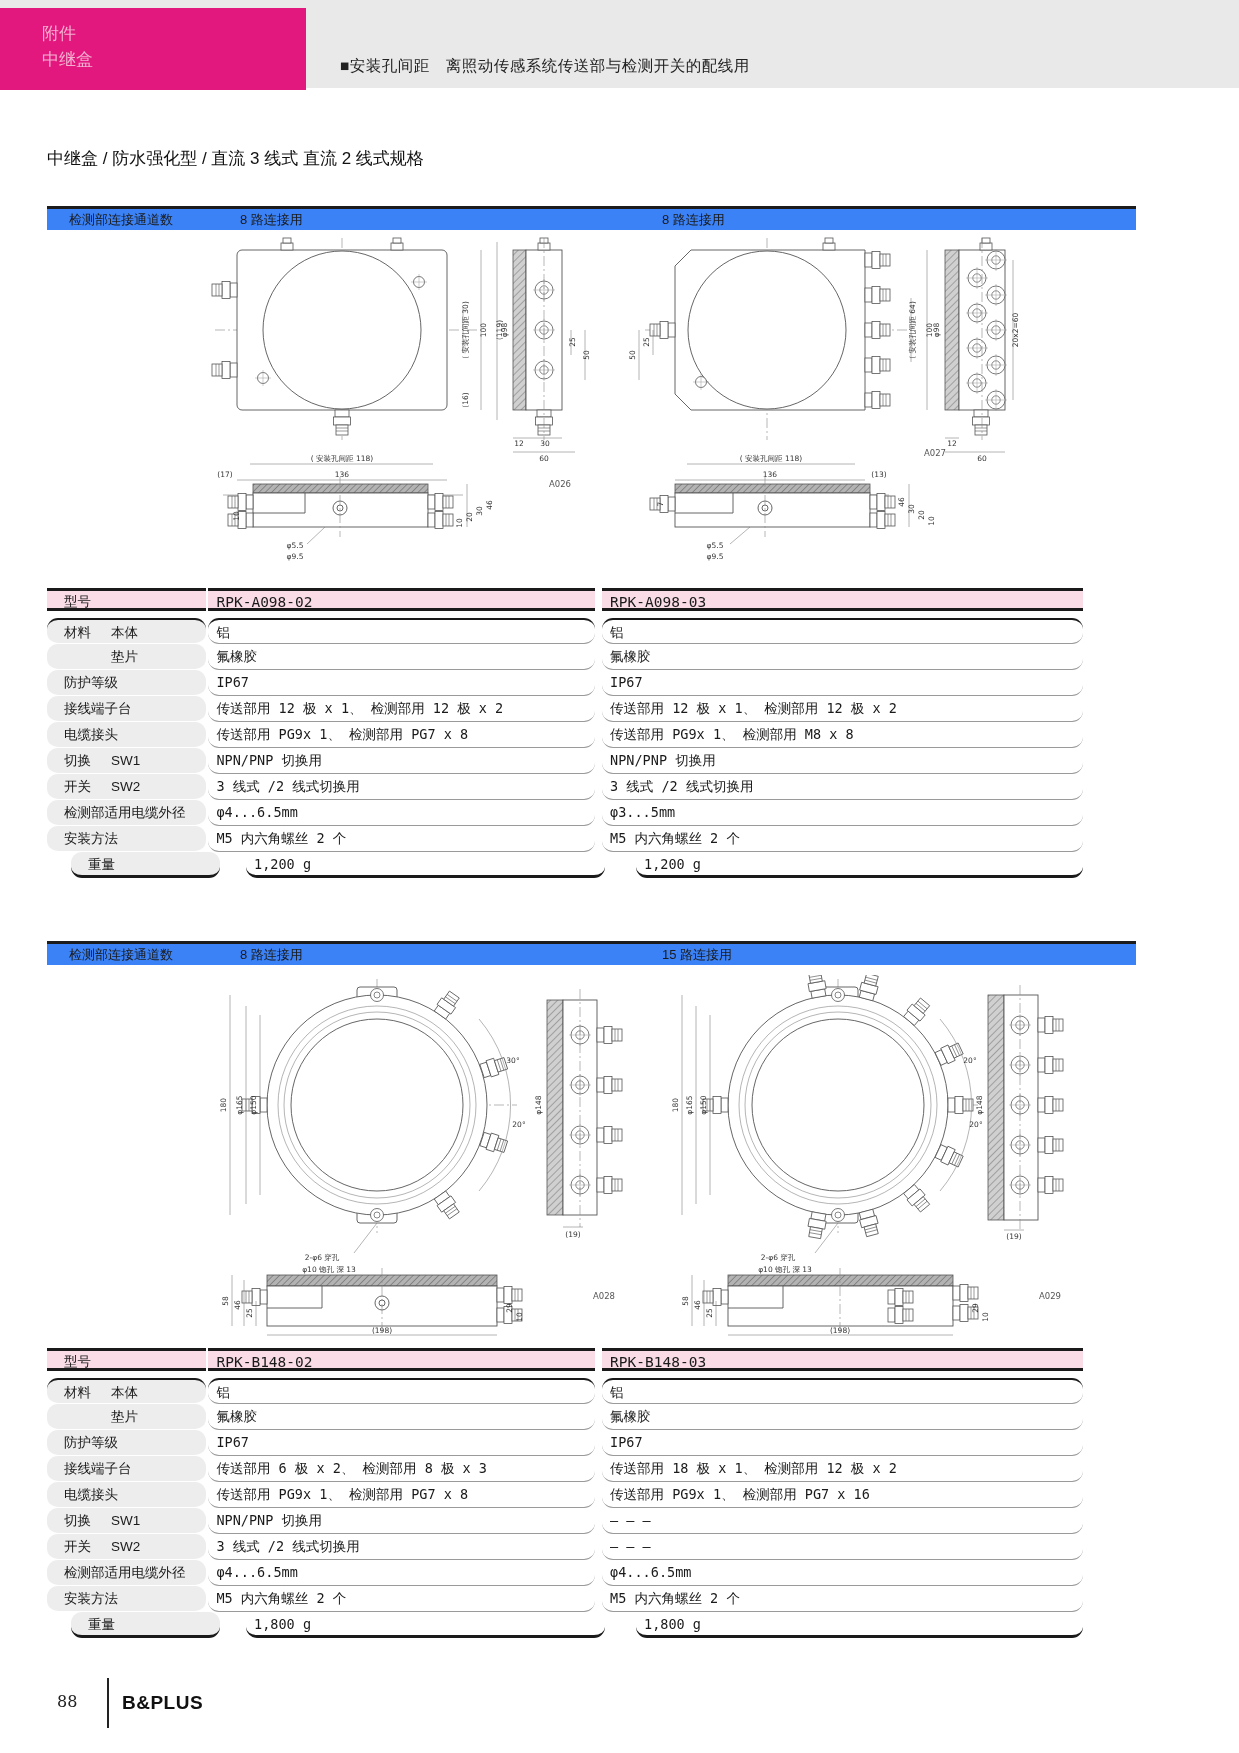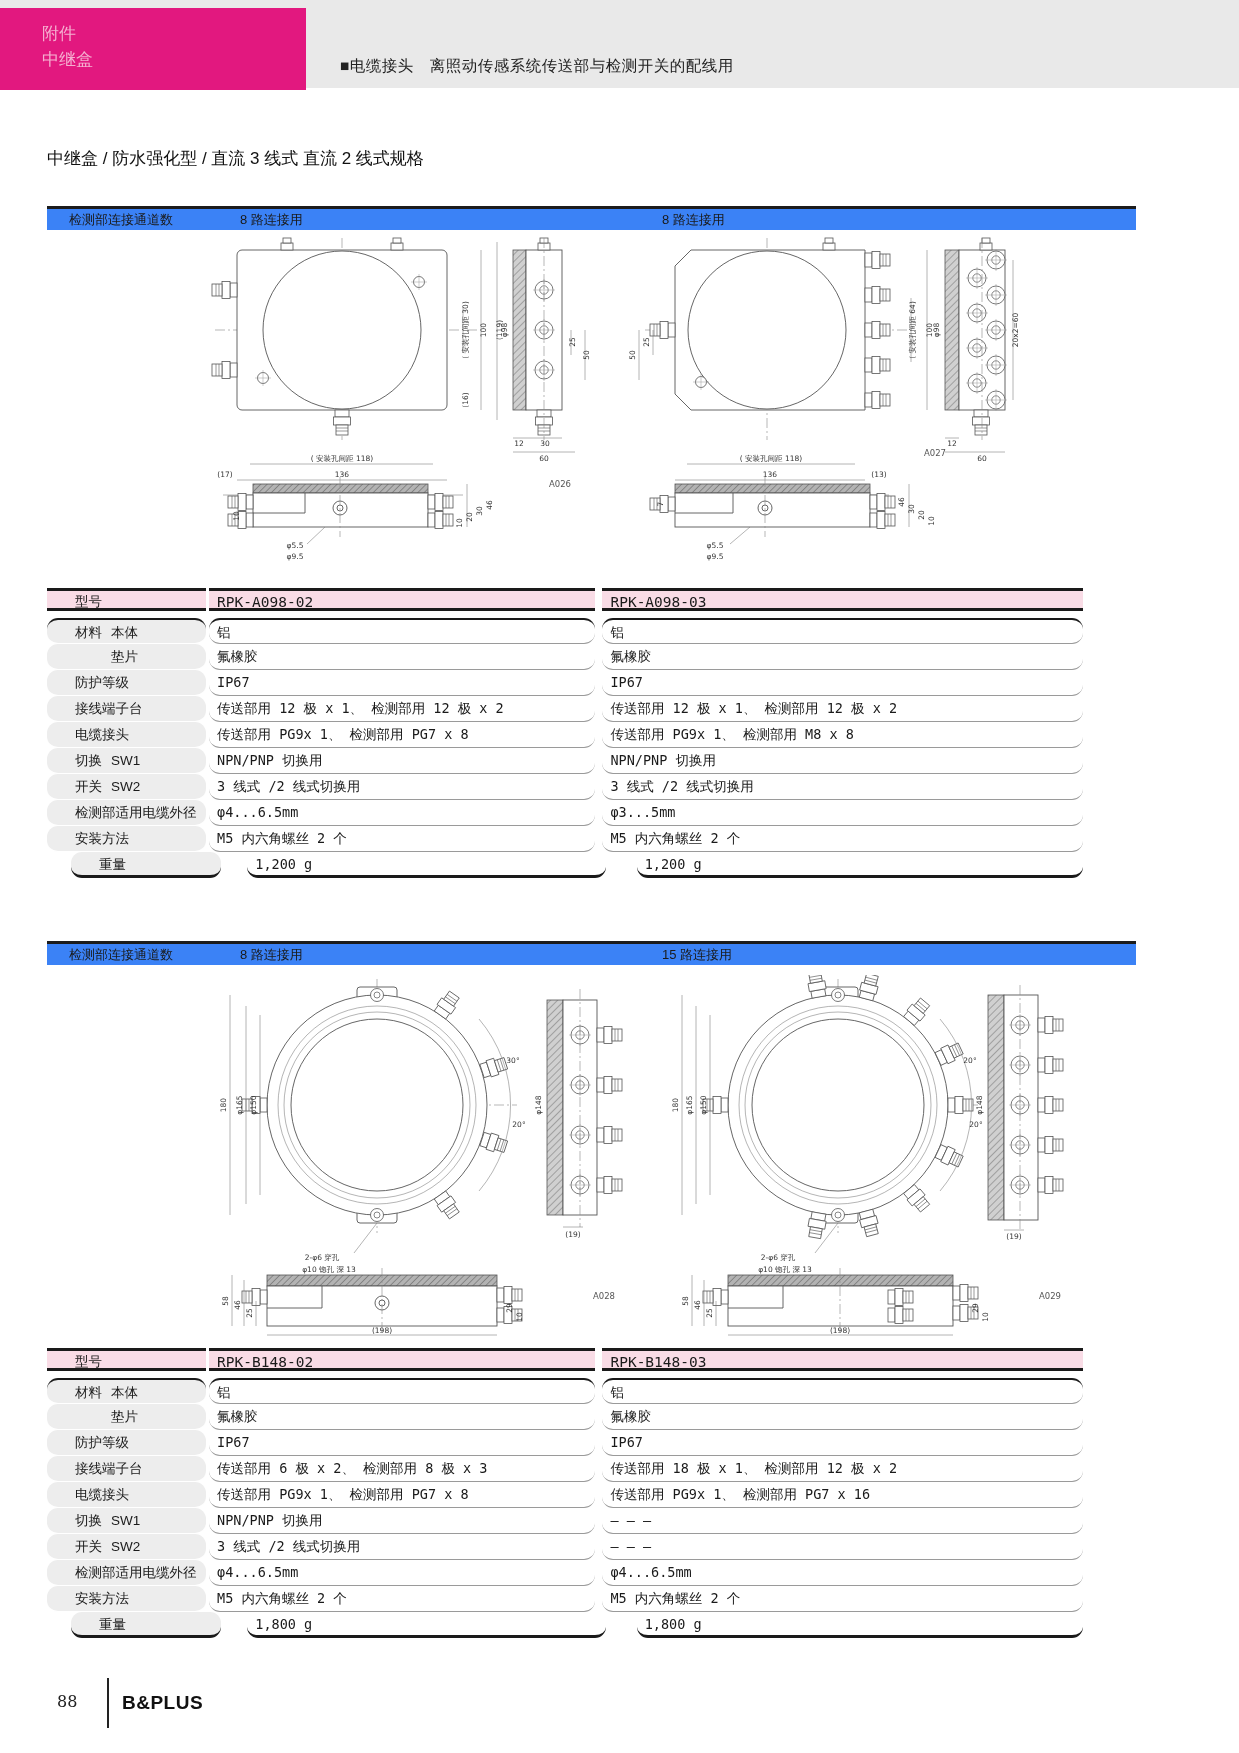--- a/index.html
+++ b/index.html
@@ -11,21 +11,21 @@
          color:#f5afd0;font-size:17px;line-height:1.55;padding:13px 0 0 42px;box-sizing:border-box;margin-top:8px;}
   .banner-title{position:absolute;left:340px;top:56px;font-size:15.5px;color:#222;letter-spacing:0.5px;}
   .page-title{position:absolute;left:47px;top:147px;font-size:17px;color:#111;}
   
   .band{position:absolute;height:19px;background:#3b82f6;border-top:3px solid #1c1c1c;
         font-size:13px;padding:2px 0 0 22px;box-sizing:content-box;}
   
   .spec{position:absolute;left:47px;width:1036px;font-size:13.5px;}
   .srow{display:flex;}
   .cell{box-sizing:border-box;}
-  .lab{width:168px;background:#ededed;position:relative;padding-left:28px;}
+  .lab{width:168px;background:#ededed;position:relative;padding-left:17px;}
   .gap1{width:3px;}
   .gap2{width:8px;}
   .v1{width:411px;padding-left:8px;}
   .v2{width:512px;padding-left:8px;}
   .model .cell{height:23px;line-height:22px;background:#f9dce6;
                border-top:3px solid #1a1a1a;border-bottom:3px solid #1a1a1a;}
   .mono{font-family:"DejaVu Sans Mono","DejaVu Sans",monospace;font-size:14.5px;}
   .tgap{height:7px;}
   .rows .srow .cell{height:26px;line-height:25px;border-radius:11px;}
   .rows .srow:first-child .cell{border-top:2.5px solid #1a1a1a;}
@@ -87,21 +87,21 @@
       <circle r="3" fill="none" stroke="#555" stroke-width="0.7"></circle>
     </g>
   </defs>
 </svg>
 
 <div class="banner">
   <div class="brand">
     <div>附件</div>
     <div>中继盒</div>
   </div>
-  <div class="banner-title">■电缆接头　离照动传感系统传送部与检测开关的配线用</div>
+  <div class="banner-title">■安装孔间距　离照动传感系统传送部与检测开关的配线用</div>
 </div>
 
 <div class="page-title">中继盒 / 防水强化型 / 直流 3 线式 直流 2 线式规格</div>
 
 <div class="band" style="left:47px;top:206px;width:162px;">检测部连接通道数</div>
 <div class="band" style="left:218px;top:206px;width:408px;">8 路连接用</div>
 <div class="band" style="left:640px;top:206px;width:474px;">8 路连接用</div>
 
 <svg class="drw" style="left:175px;top:232px;" width="430" height="330" viewBox="0 0 430 330">
   <g>

